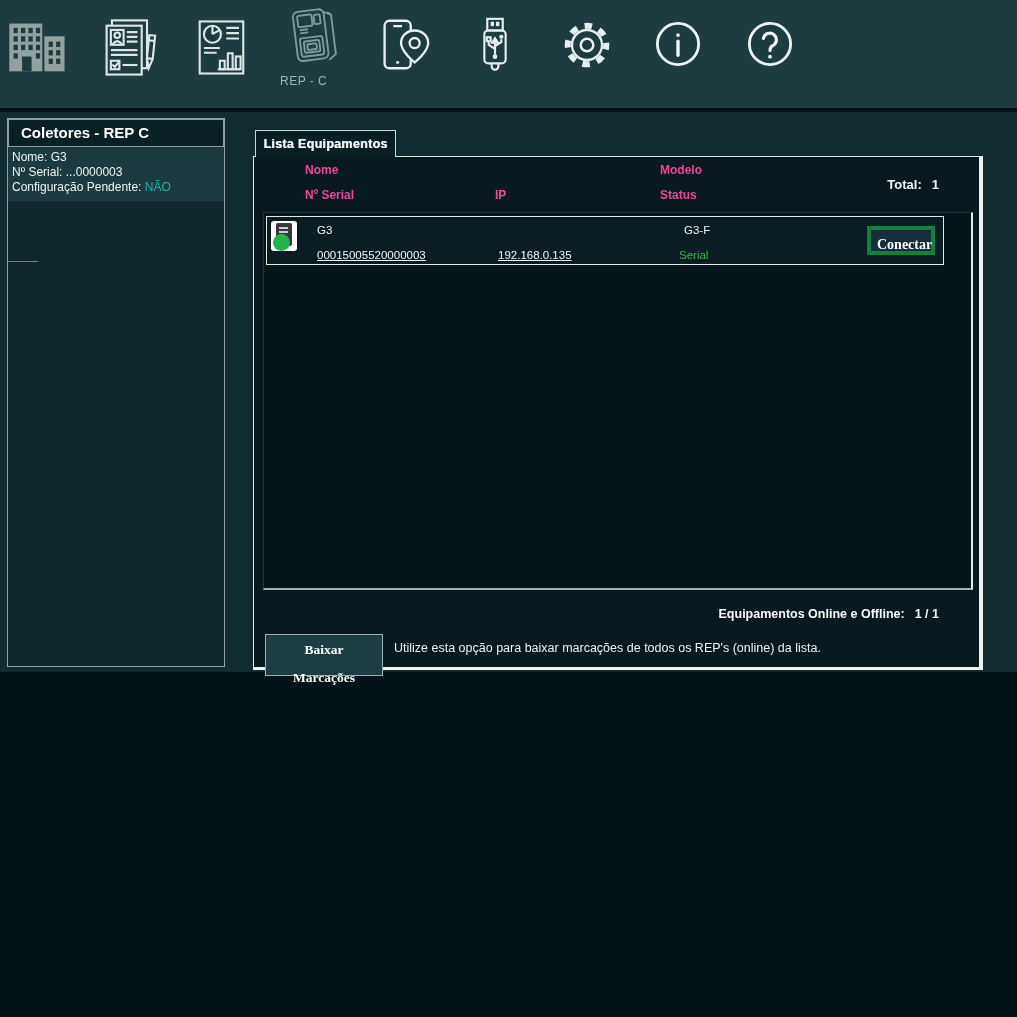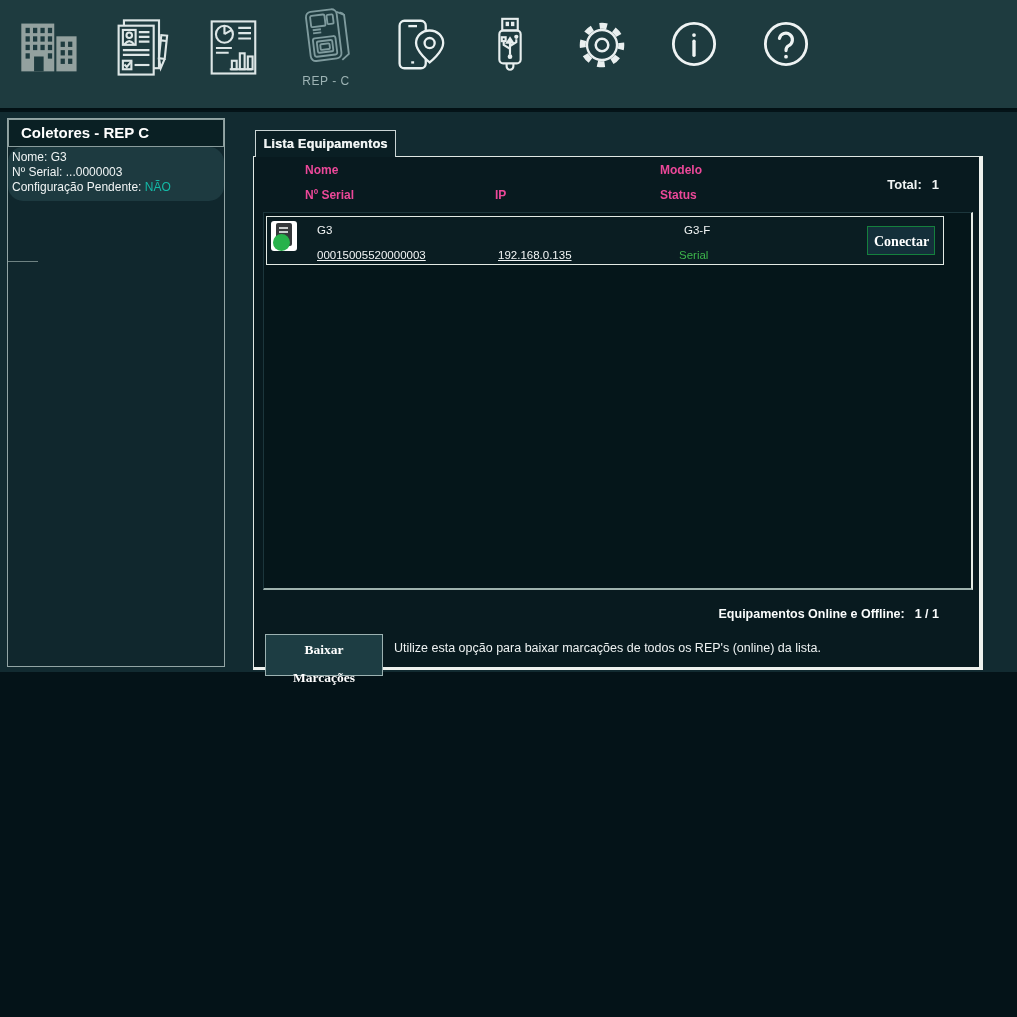--- a/index.html
+++ b/index.html
@@ -10,38 +10,38 @@
     color:#f0f4f4;
     -webkit-font-smoothing:antialiased;
   }
   
   .toolbar{
     position:absolute;left:0;top:0;width:1017px;height:110px;
     background:#1e3b3f;border-bottom:2px solid #021014;
     display:flex;align-items:flex-start;padding-left:4px;box-sizing:border-box;
   }
   .tool{
-    width:92px;height:104px;display:flex;flex-direction:column;align-items:center;
+    width:92px;height:104px;display:flex;flex-direction:column;
     padding-top:14px;box-sizing:border-box;cursor:pointer;
   }
   .tool.repc{padding-top:6px;}
   .tool-label{font-size:12px;color:#9db3b4;margin-top:2px;letter-spacing:0.5px;}
   
   .content-bg{position:absolute;left:0;top:112px;width:1017px;height:560px;background:#122b31;}
   
   .sidebar{
     position:absolute;left:7px;top:118px;width:218px;height:549px;
     background:#10272d;border:1px solid #93a5a5;box-sizing:border-box;
   }
   .sidebar-title{
     height:26px;line-height:25px;border:1px solid #8a9c9c;background:#0a2024;
     font-size:15px;font-weight:bold;padding-left:12px;color:#ffffff;
   }
   .sidebar-device{
-    background:#1d3a40;padding:3px 4px 6px 4px;font-size:12px;line-height:15px;cursor:pointer;border-radius:15px;
+    background:#1d3a40;padding:3px 4px 6px 4px;font-size:12px;line-height:15px;cursor:pointer;
   }
   .sidebar-device .green{color:#14b8a6;margin-top:12px;}
   .tree-line{position:absolute;left:0;top:142px;width:30px;height:1px;background:#6e8282;}
   
   .main{position:absolute;left:253px;top:130px;width:730px;height:540px;}
   .tab{
     position:absolute;left:2px;top:0;width:141px;height:27px;box-sizing:border-box;
     border:1px solid #c9d4d4;border-bottom:none;background:#0a1f24;
     font-size:12.5px;font-weight:bold;text-align:center;line-height:26px;
     letter-spacing:0.3px;cursor:pointer;z-index:2;
@@ -73,21 +73,21 @@
   .thumb .slot{position:absolute;left:8px;width:9px;height:2px;background:#c9cdcd;}
   .thumb .dot{
     position:absolute;left:2px;bottom:0px;width:17px;height:17px;border-radius:50%;
     background:#27b24b;
   }
   .cell{position:absolute;font-size:11.5px;color:#f2f5f5;}
   .u{text-decoration:underline;}
   .status-online{color:#3db54b;}
   .connect-btn{
     position:absolute;right:8px;top:9px;width:68px;height:29px;box-sizing:border-box;
-    background:#142f3a;border:1px solid #15803d;color:#ffffff;
+    background:#142f3a;border:4px solid #15803d;color:#ffffff;
     font-family:"Liberation Serif", serif;font-weight:bold;font-size:14px;
     text-align:center;line-height:27px;cursor:pointer;
   }
   .summary{
     position:absolute;right:40px;top:450px;font-size:12.5px;font-weight:bold;color:#fafcfc;
   }
   .summary .val{margin-left:10px;}
   .download-btn{
     position:absolute;left:11px;top:477px;width:118px;height:42px;box-sizing:border-box;
     background:#1d3d43;border:1px solid #9cb2b2;color:#ffffff;

